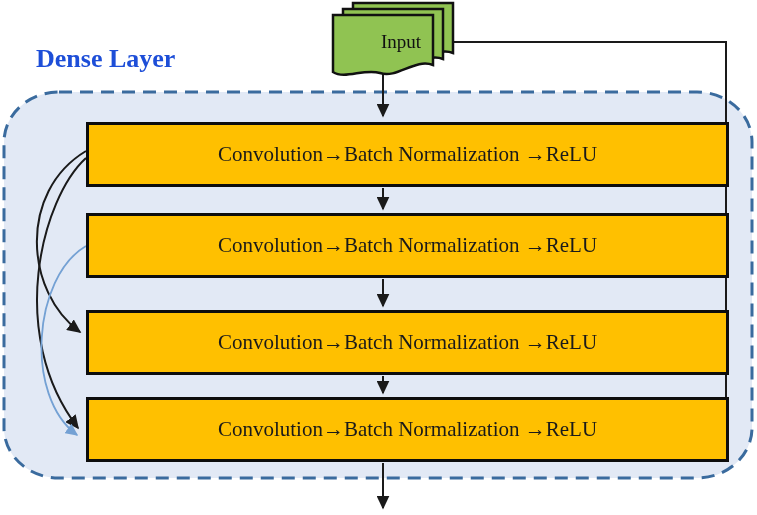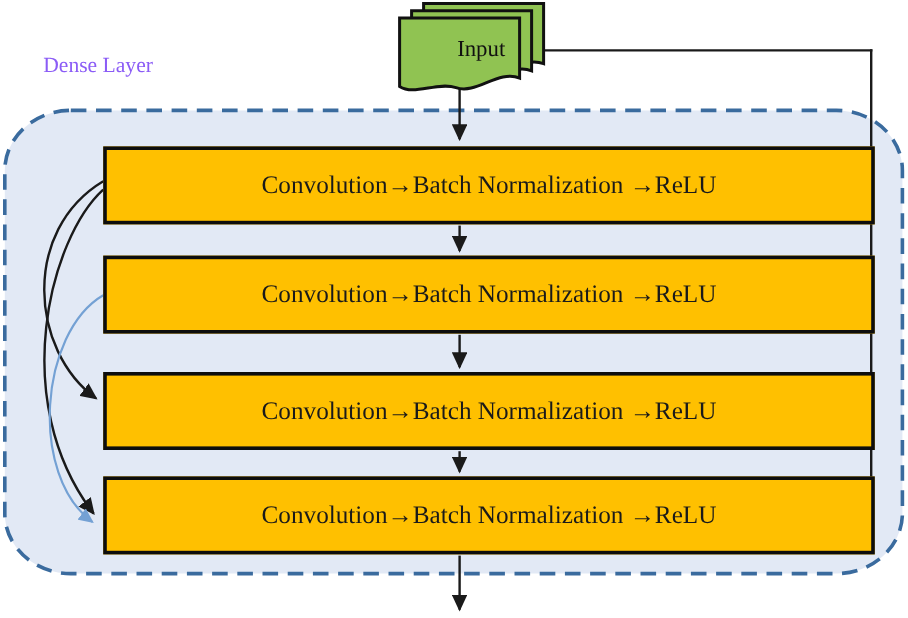--- a/index.html
+++ b/index.html
@@ -13,23 +13,23 @@
   }
   .connector-svg {
     position: absolute;
     left: 0; top: 0;
     width: 757px; height: 515px;
     z-index: 1;
   }
   .dense-title {
     position: absolute;
     left: 36px; top: 44px;
-    font-size: 18px;
-    font-weight: normal;
-    color: #8b5cf6;
+    font-size: 26px;
+    font-weight: bold;
+    color: #1d4ed8;
     z-index: 3;
     white-space: nowrap;
   }
   .block {
     position: absolute;
     left: 86px;
     width: 643px;
     height: 65px;
     background: #FFC000;
     border: 3px solid #0d0d0d;

